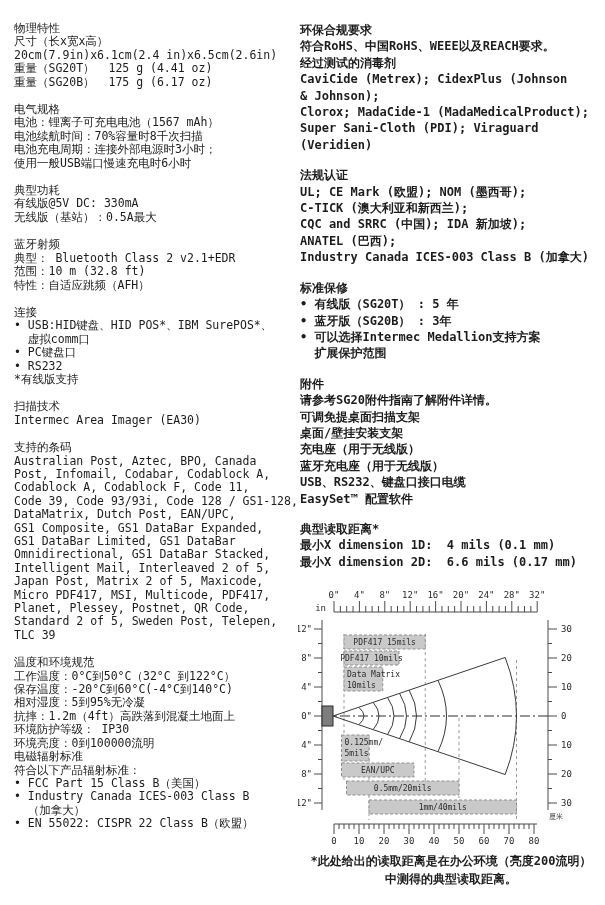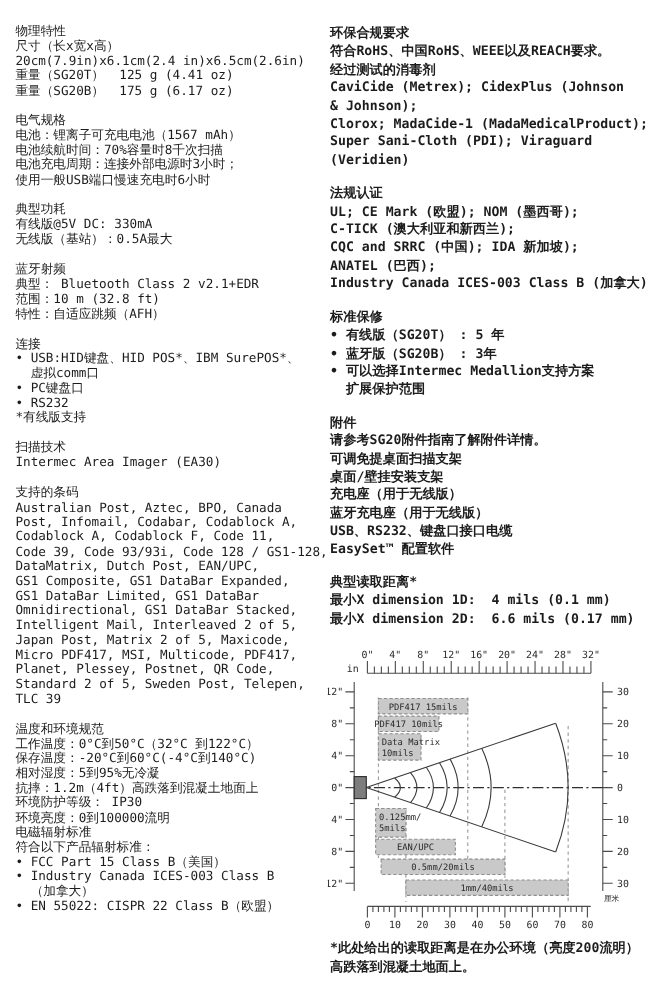--- a/index.html
+++ b/index.html
@@ -8,21 +8,21 @@
   .page{position:absolute;left:0;top:0;width:553px;height:905px;background:#fff;}
   .col{position:absolute;top:22px;white-space:pre;}
   .col.left{left:14px;width:288px;font-size:11.5px;line-height:13.4px;font-weight:normal;}
   .col.right{left:300px;width:302px;font-size:12px;line-height:16.4px;font-weight:bold;}
   .section{margin:0 0 14px 0;}
   .section .h{font-weight:inherit;}
   .line{white-space:pre;}
   #chart{position:absolute;left:298px;top:586px;width:307px;height:264px;}
   #chart text{font-family:"DejaVu Sans Mono","Liberation Mono",monospace;fill:#2a2a2a;}
   .footnote{position:absolute;left:300px;top:853px;width:302px;
-            font-size:12px;line-height:17.5px;font-weight:bold;white-space:pre;}
+            font-size:12px;line-height:17.5px;font-weight:bold;white-space:pre;text-align:center;}
 </style>
 </head>
 <body>
 
 <div class="page">
   <div class="col left" id="left-col"><div class="section"><div class="h line">物理特性</div><div class="line">尺寸（长x宽x高）</div><div class="line">20cm(7.9in)x6.1cm(2.4 in)x6.5cm(2.6in)</div><div class="line">重量（SG20T）  125 g (4.41 oz)</div><div class="line">重量（SG20B）  175 g (6.17 oz)</div></div><div class="section"><div class="h line">电气规格</div><div class="line">电池：锂离子可充电电池（1567 mAh）</div><div class="line">电池续航时间：70%容量时8千次扫描</div><div class="line">电池充电周期：连接外部电源时3小时；</div><div class="line">使用一般USB端口慢速充电时6小时</div></div><div class="section"><div class="h line">典型功耗</div><div class="line">有线版@5V DC: 330mA</div><div class="line">无线版（基站）：0.5A最大</div></div><div class="section"><div class="h line">蓝牙射频</div><div class="line">典型： Bluetooth Class 2 v2.1+EDR</div><div class="line">范围：10 m (32.8 ft)</div><div class="line">特性：自适应跳频（AFH）</div></div><div class="section"><div class="h line">连接</div><div class="line">• USB:HID键盘、HID POS*、IBM SurePOS*、</div><div class="line">  虚拟comm口</div><div class="line">• PC键盘口</div><div class="line">• RS232</div><div class="line">*有线版支持</div></div><div class="section"><div class="h line">扫描技术</div><div class="line">Intermec Area Imager (EA30)</div></div><div class="section"><div class="h line">支持的条码</div><div class="line">Australian Post, Aztec, BPO, Canada</div><div class="line">Post, Infomail, Codabar, Codablock A,</div><div class="line">Codablock A, Codablock F, Code 11,</div><div class="line">Code 39, Code 93/93i, Code 128 / GS1-128,</div><div class="line">DataMatrix, Dutch Post, EAN/UPC,</div><div class="line">GS1 Composite, GS1 DataBar Expanded,</div><div class="line">GS1 DataBar Limited, GS1 DataBar</div><div class="line">Omnidirectional, GS1 DataBar Stacked,</div><div class="line">Intelligent Mail, Interleaved 2 of 5,</div><div class="line">Japan Post, Matrix 2 of 5, Maxicode,</div><div class="line">Micro PDF417, MSI, Multicode, PDF417,</div><div class="line">Planet, Plessey, Postnet, QR Code,</div><div class="line">Standard 2 of 5, Sweden Post, Telepen,</div><div class="line">TLC 39</div></div><div class="section"><div class="h line">温度和环境规范</div><div class="line">工作温度：0°C到50°C（32°C 到122°C）</div><div class="line">保存温度：-20°C到60°C(-4°C到140°C)</div><div class="line">相对湿度：5到95%无冷凝</div><div class="line">抗摔：1.2m（4ft）高跌落到混凝土地面上</div><div class="line">环境防护等级： IP30</div><div class="line">环境亮度：0到100000流明</div><div class="line">电磁辐射标准</div><div class="line">符合以下产品辐射标准：</div><div class="line">• FCC Part 15 Class B（美国）</div><div class="line">• Industry Canada ICES-003 Class B</div><div class="line">  （加拿大）</div><div class="line">• EN 55022: CISPR 22 Class B（欧盟）</div></div></div>
   <div class="col right" id="right-col"><div class="section"><div class="h line">环保合规要求</div><div class="line">符合RoHS、中国RoHS、WEEE以及REACH要求。</div><div class="line">经过测试的消毒剂</div><div class="line">CaviCide (Metrex); CidexPlus (Johnson</div><div class="line">&amp; Johnson);</div><div class="line">Clorox; MadaCide-1 (MadaMedicalProduct);</div><div class="line">Super Sani-Cloth (PDI); Viraguard</div><div class="line">(Veridien)</div></div><div class="section"><div class="h line">法规认证</div><div class="line">UL; CE Mark (欧盟); NOM (墨西哥);</div><div class="line">C-TICK (澳大利亚和新西兰);</div><div class="line">CQC and SRRC (中国); IDA 新加坡);</div><div class="line">ANATEL (巴西);</div><div class="line">Industry Canada ICES-003 Class B (加拿大)</div></div><div class="section"><div class="h line">标准保修</div><div class="line">• 有线版（SG20T） : 5 年</div><div class="line">• 蓝牙版（SG20B） : 3年</div><div class="line">• 可以选择Intermec Medallion支持方案</div><div class="line">  扩展保护范围</div></div><div class="section"><div class="h line">附件</div><div class="line">请参考SG20附件指南了解附件详情。</div><div class="line">可调免提桌面扫描支架</div><div class="line">桌面/壁挂安装支架</div><div class="line">充电座（用于无线版）</div><div class="line">蓝牙充电座（用于无线版）</div><div class="line">USB、RS232、键盘口接口电缆</div><div class="line">EasySet™ 配置软件</div></div><div class="section"><div class="h line">典型读取距离*</div><div class="line">最小X dimension 1D:  4 mils (0.1 mm)</div><div class="line">最小X dimension 2D:  6.6 mils (0.17 mm)</div></div></div>
   <svg id="chart" viewBox="298 586 307 264">
       <g stroke="#4a4a4a" stroke-width="1">
         <line x1="334" y1="612" x2="537.2" y2="612"></line>
@@ -216,14 +216,14 @@
           <rect x="346.5" y="781" width="112.5" height="14" fill="#c9c9c9" stroke="#8f8f8f" stroke-dasharray="3 2"></rect>
           <text x="402.75" y="791" text-anchor="middle" font-size="8" fill="#111">0.5mm/20mils</text>
         </g>
         <g>
           <rect x="369" y="800" width="147.5" height="14" fill="#c9c9c9" stroke="#8f8f8f" stroke-dasharray="3 2"></rect>
           <text x="442.75" y="810" text-anchor="middle" font-size="8" fill="#111">1mm/40mils</text>
         </g>
       </g>
       <rect x="322" y="706" width="11" height="20" fill="#7d7d7d" stroke="#2a2a2a" stroke-width="1"></rect>
     </svg>
-  <div class="footnote" id="footnote"><div>*此处给出的读取距离是在办公环境（亮度200流明）</div><div>高跌落到混凝土地面上。</div></div>
+  <div class="footnote" id="footnote"><div>*此处给出的读取距离是在办公环境（亮度200流明）</div><div>中测得的典型读取距离。</div></div>
 </div>
 
 </body></html>

